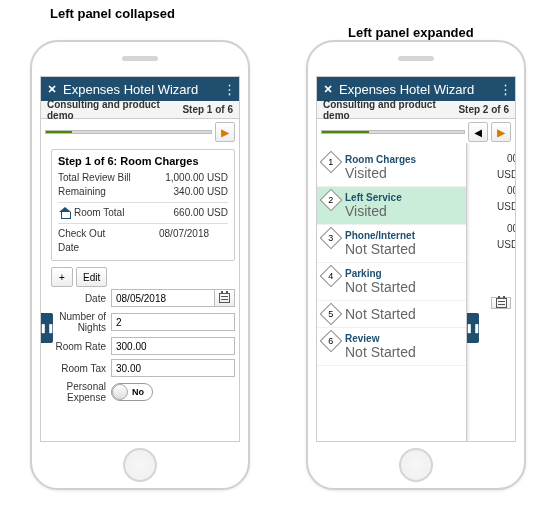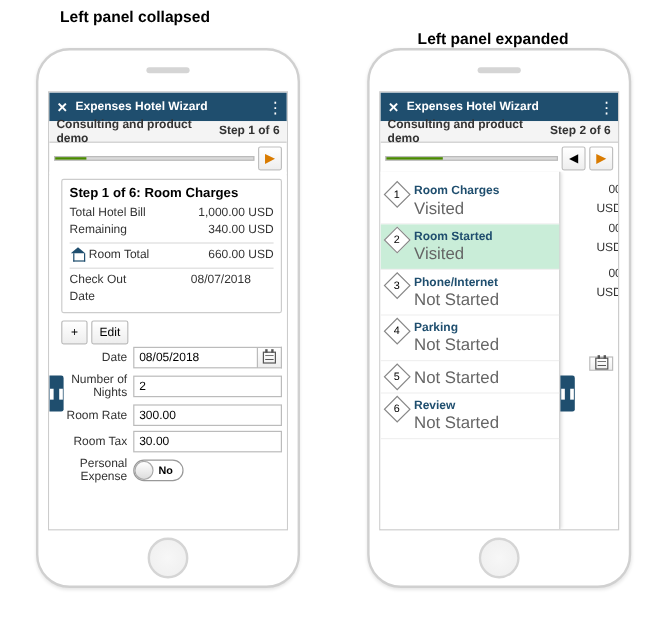--- a/index.html
+++ b/index.html
@@ -4,21 +4,21 @@
 <style>
   * { box-sizing: border-box; margin: 0; padding: 0; }
   body { font-family: Arial, sans-serif; font-size: 11px; background: #fff; width: 552px; height: 515px; position: relative; }
   .caption { position: absolute; font-weight: bold; font-size: 13px; color: #000; }
   .phone { position: absolute; width: 220px; height: 450px; background: #fff; border: 2px solid #d0d0d0; border-radius: 28px; box-shadow: 0 1px 3px rgba(0,0,0,0.1); }
   .earpiece { position: absolute; top: 14px; left: 50%; transform: translateX(-50%); width: 36px; height: 5px; background: #d5d5d5; border-radius: 3px; }
   .home-btn { position: absolute; bottom: 6px; left: 50%; transform: translateX(-50%); width: 34px; height: 34px; border: 2px solid #d5d5d5; border-radius: 50%; background: radial-gradient(#f7f7f7,#eee); }
   .screen { position: absolute; top: 34px; left: 8px; right: 8px; bottom: 46px; background: #fff; border: 1px solid #ccc; overflow: hidden; }
   .appbar { background: #1f4e6e; color: #fff; display: flex; align-items: center; height: 24px; padding: 0 4px; }
   .appbar .close { width: 14px; text-align: center; font-weight: bold; cursor: pointer; }
-  .appbar .title { flex: 1; padding-left: 4px; font-size: 10px; font-weight: bold; }
+  .appbar .title { flex: 1; padding-left: 4px; font-size: 13px; font-weight: normal; }
   .appbar .kebab { width: 12px; text-align: center; font-size: 13px; letter-spacing: 0; cursor: pointer; }
   .subbar { display: flex; align-items: center; background: #f4f4f4; border-bottom: 1px solid #ccc; height: 18px; padding: 0 6px; font-size: 10px; }
   .subbar .subtitle { flex: 1; font-weight: bold; color: #333; }
   .subbar .step { color: #333; font-weight: bold; }
   .progress-row { display: flex; align-items: center; gap: 3px; padding: 3px 4px; border-bottom: 1px solid #ddd; }
   .progress-row.r { justify-content: flex-end; }
   .progress-bar { flex: 1; height: 4px; background: #dadada; border: 1px solid #bbb; border-radius: 0; position: relative; }
   .progress-fill { position: absolute; top:0; bottom:0; left:0; background: #4a8a00; }
   .nav-btn { width: 20px; height: 20px; border: 1px solid #bfbfbf; background: linear-gradient(#fff,#eee); display: flex; align-items: center; justify-content: center; cursor: pointer; font-size: 10px; border-radius: 2px; }
   .nav-btn.accent { color:#d97b00; font-weight:bold; }
@@ -86,21 +86,21 @@
     <div class="progress-row r">
       <div class="progress-bar">
           <div class="progress-fill" style="width:16%"></div>
         </div>
       <div class="nav-btn accent">▶</div>
     </div>
     <div class="content">
       <div class="card">
         <h4>Step 1 of 6: Room Charges</h4>
         <div class="kv">
-            <span class="k">Total Hotel Bill</span>
+            <span class="k">Total Review Bill</span>
             <span class="v">1,000.00 USD</span>
           </div>
         <div class="kv">
             <span class="k">Remaining</span>
             <span class="v">340.00 USD</span>
           </div>
         <div class="divider"></div>
         <div class="kv">
             <span class="k"><span class="home-icon"></span><span>Room Total</span></span>
             <span class="v">660.00 USD</span>
@@ -207,21 +207,21 @@
           <div class="step-txt">
               <div class="sn">Room Charges</div>
               <div class="ss">Visited</div>
             </div>
         </div>
         <div class="step-item active">
           <div class="step-num">
               <span>2</span>
             </div>
           <div class="step-txt">
-              <div class="sn">Room Started</div>
+              <div class="sn">Left Service</div>
               <div class="ss">Visited</div>
             </div>
         </div>
         <div class="step-item">
           <div class="step-num">
               <span>3</span>
             </div>
           <div class="step-txt">
               <div class="sn">Phone/Internet</div>
               <div class="ss">Not Started</div>

